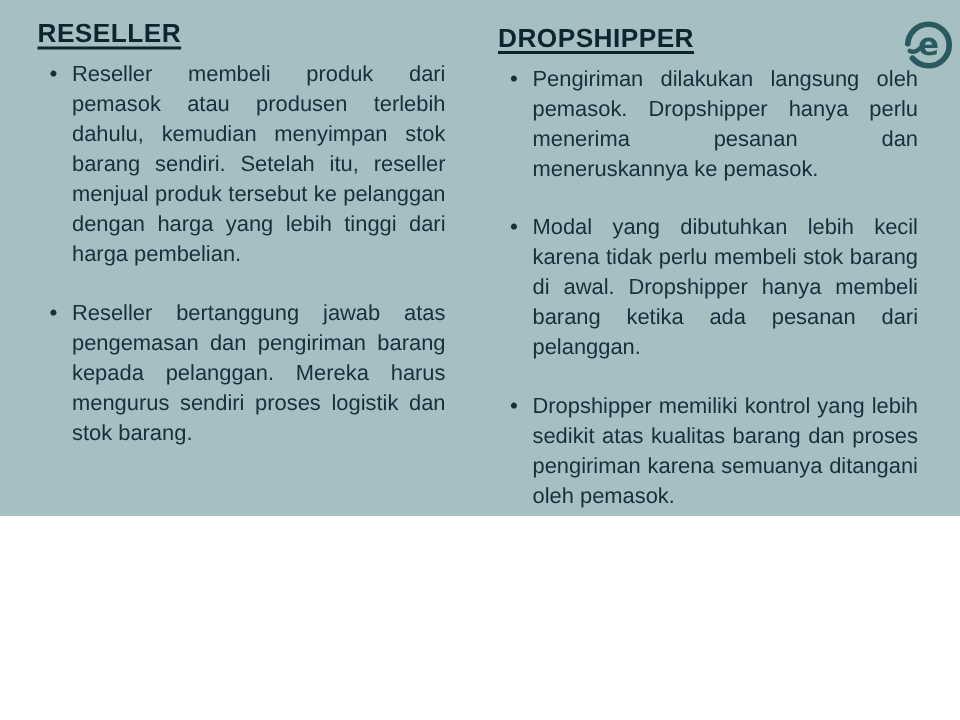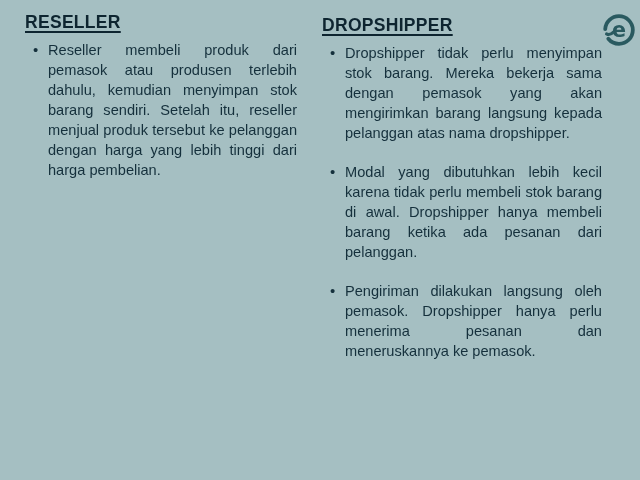--- a/index.html
+++ b/index.html
@@ -2,32 +2,32 @@
 <html><head>
 <meta charset="utf-8">
 <style>
   html, body {
     margin: 0;
     padding: 0;
   }
   .canvas {
     position: relative;
     width: 640px;
-    height: 480px;
+    height: 344px;
     background: #a5bfc2;
     font-family: "Liberation Sans", sans-serif;
     color: #15303c;
     overflow: hidden;
   }
   .column {
     position: absolute;
     top: 12px;
   }
   .column.left  { left: 25px;  width: 272px; }
-  .column.right { left: 322px; width: 280px; top: 15px; }
+  .column.right { left: 332px; width: 280px; top: 15px; }
   .col-title {
     font-size: 17.5px;
     font-weight: bold;
     color: #0e2530;
     letter-spacing: 0.3px;
     text-decoration: underline;
     text-decoration-thickness: 2px;
     text-underline-offset: 3px;
     margin: 0 0 7px 0;
   }
@@ -61,29 +61,30 @@
 </style>
 </head>
 <body>
 
 <div class="canvas">
 
   <div class="column left">
     <h2 class="col-title">RESELLER</h2>
     <ul class="bullets">
       <li>Reseller membeli produk dari pemasok atau produsen terlebih dahulu, kemudian menyimpan stok barang sendiri. Setelah itu, reseller menjual produk tersebut ke pelanggan dengan harga yang lebih tinggi dari harga pembelian.</li>
+      <li>Reseller bertanggung jawab atas pengemasan dan pengiriman barang kepada pelanggan. Mereka harus mengurus sendiri proses logistik dan stok barang.</li>
     </ul>
   </div>
 
   <div class="column right">
     <h2 class="col-title">DROPSHIPPER</h2>
     <ul class="bullets">
-      <li>Dropshipper tidak perlu menyimpan stok barang. Mereka bekerja sama dengan pemasok yang akan mengirimkan barang langsung kepada pelanggan atas nama dropshipper.</li>
+      <li>Pengiriman dilakukan langsung oleh pemasok. Dropshipper hanya perlu menerima pesanan dan meneruskannya ke pemasok.</li>
       <li>Modal yang dibutuhkan lebih kecil karena tidak perlu membeli stok barang di awal. Dropshipper hanya membeli barang ketika ada pesanan dari pelanggan.</li>
-      <li>Pengiriman dilakukan langsung oleh pemasok. Dropshipper hanya perlu menerima pesanan dan meneruskannya ke pemasok.</li>
+      <li>Dropshipper memiliki kontrol yang lebih sedikit atas kualitas barang dan proses pengiriman karena semuanya ditangani oleh pemasok.</li>
     </ul>
   </div>
 
   <div class="logo">
     <svg viewBox="0 0 44 44" width="38" height="38">
 
       <circle cx="22" cy="22" r="16" fill="none" stroke="#2a5a60" stroke-width="4.4" stroke-linecap="round" stroke-dasharray="39 12 100"></circle>
 
       <text x="22" y="30" text-anchor="middle" font-family="DejaVu Sans, sans-serif" font-weight="bold" font-size="24" fill="#2a5a60">e</text>
 

